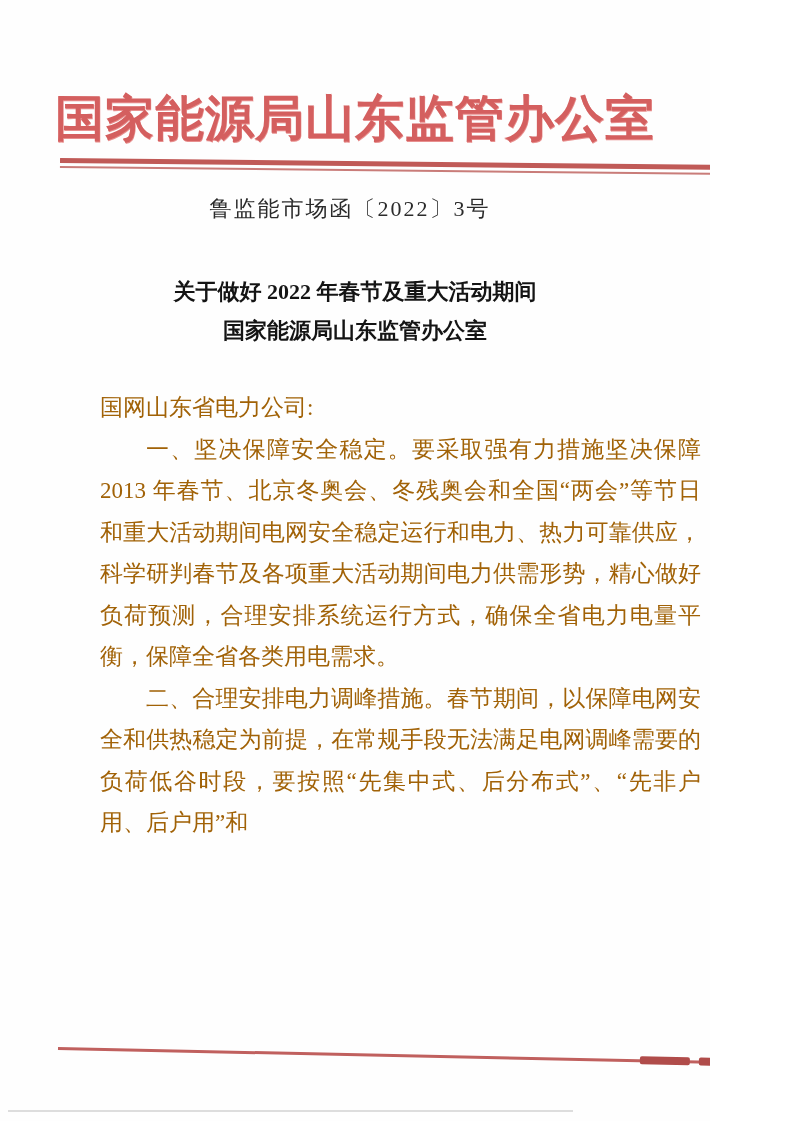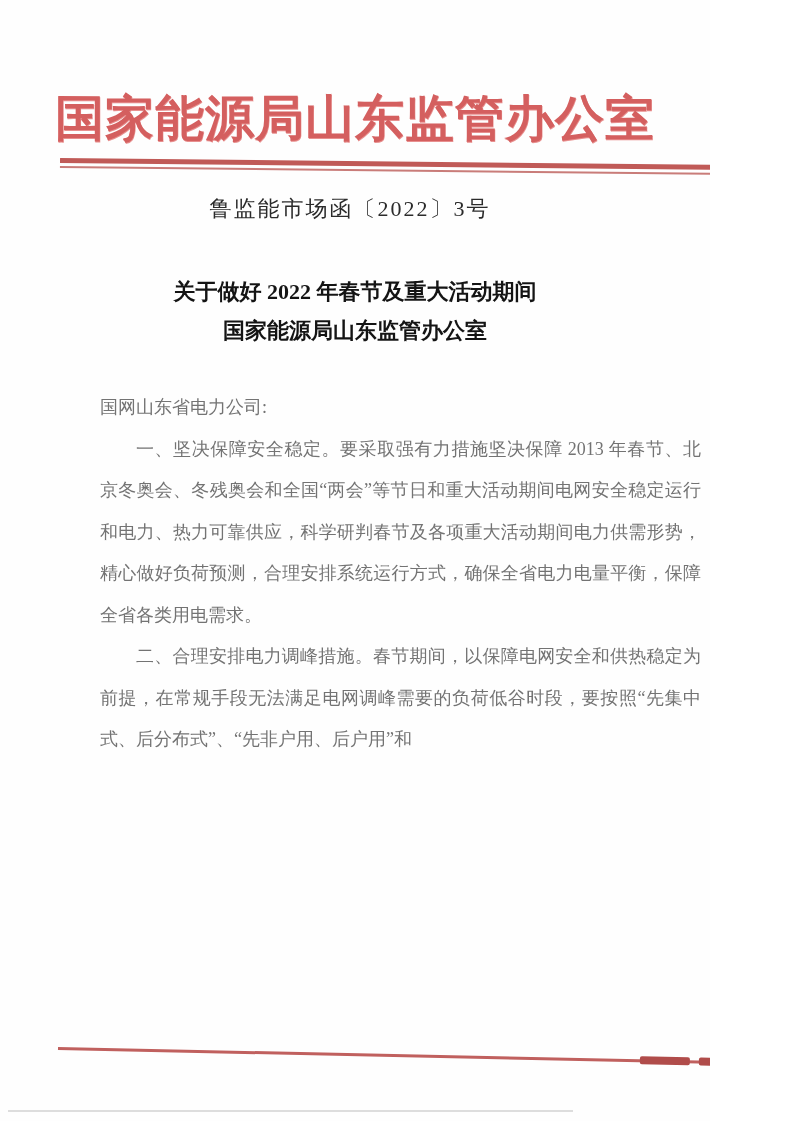--- a/index.html
+++ b/index.html
@@ -69,22 +69,22 @@
     font-size: 22px;
     line-height: 39px;
   }
 
   
   .doc-body {
     position: absolute;
     top: 387px;
     left: 100px;
     width: 601px;
-    color: #737373;
-    font-size: 18px;
+    color: #a16207;
+    font-size: 23px;
     line-height: 41.5px;
     text-align: justify;
   }
   .doc-body p {
     margin: 0;
     text-indent: 2em;
   }
   .doc-body p.salutation {
     text-indent: 0;
   }

